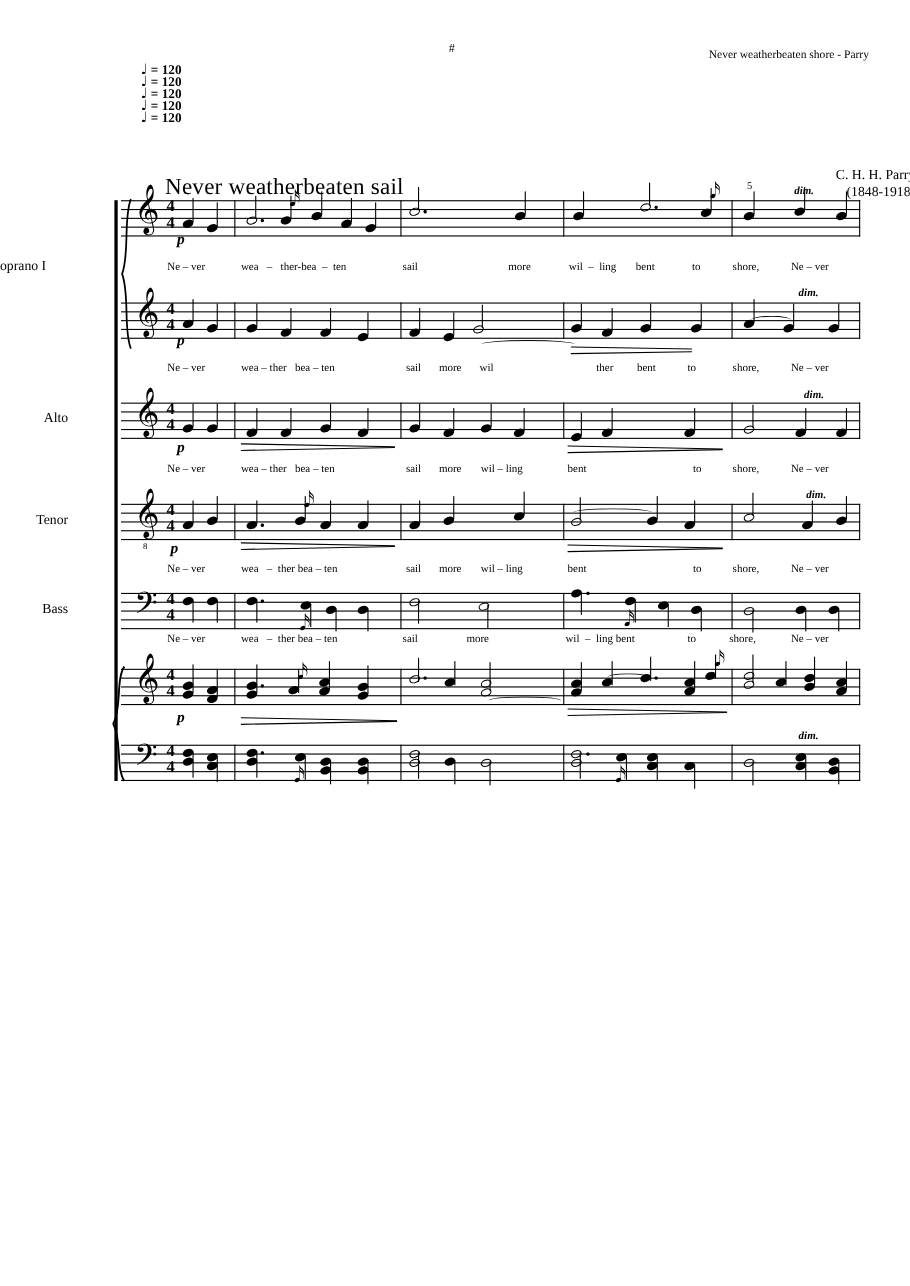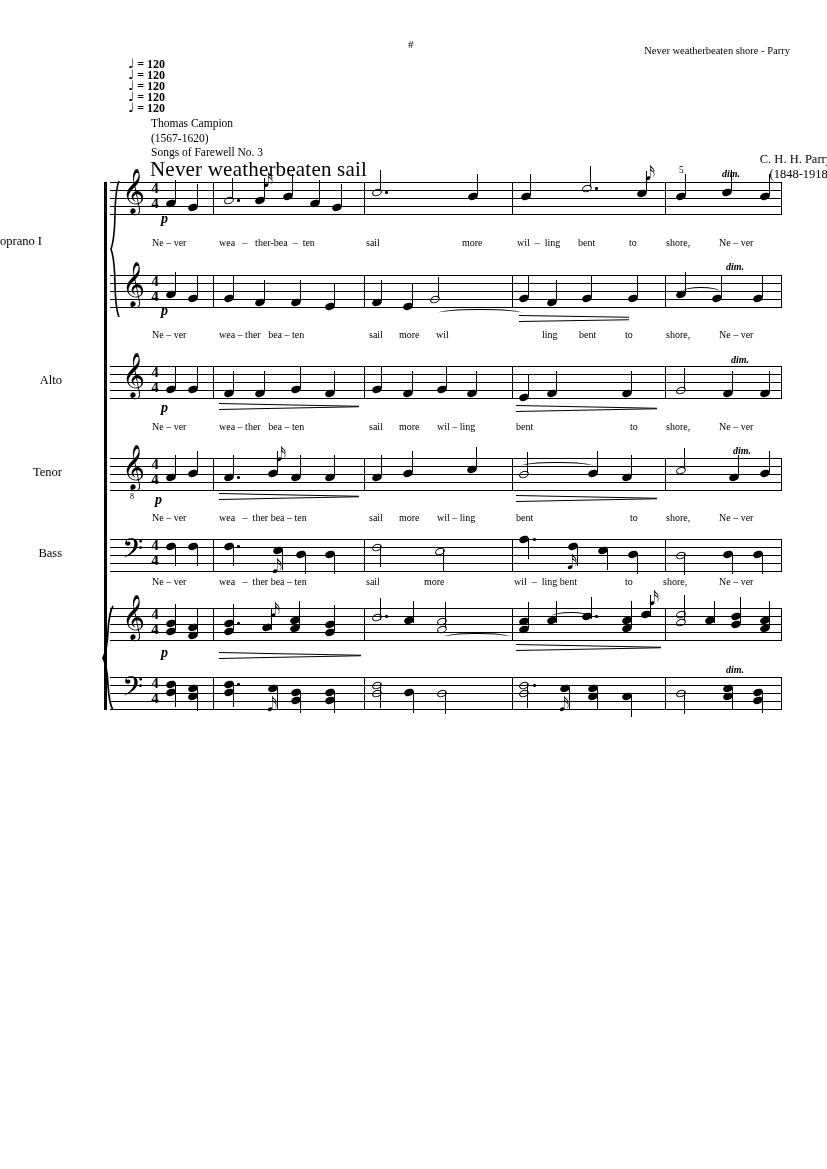--- a/index.html
+++ b/index.html
@@ -215,25 +215,20 @@
   </div>
   <div class="abs tempo" style="left:128px; top:89px;">
     <span class="notehead">♩</span>
     <span>= 120</span>
   </div>
   <div class="abs tempo" style="left:128px; top:100px;">
     <span class="notehead">♩</span>
     <span>= 120</span>
   </div>
 
-  <div class="abs poet">
-    <div>Thomas Campion</div>
-    <div>(1567-1620)</div>
-    <div>Songs of Farewell No. 3</div>
-  </div>
 
   <div class="abs main-title">Never weatherbeaten sail</div>
 
   <div class="abs composer">
     <div>C. H. H. Parry</div>
     <div>(1848-1918)</div>
   </div>
 
   <div class="measnum" style="left:679px; top:165px;">5</div>
 
@@ -435,21 +430,21 @@
   <div class="hairpin" style="left:519px; top:315px; width:110px;">
     <div class="hp-a" style="top:0px; transform:rotate(0.9deg);"></div>
     <div class="hp-b" style="top:6px; transform:rotate(-0.9deg);"></div>
   </div>
 
   <div class="lyric" style="left:152px; top:329px;">Ne&nbsp;–&nbsp;ver</div>
   <div class="lyric" style="left:219px; top:329px;">wea&nbsp;–&nbsp;ther&nbsp;&nbsp;&nbsp;bea&nbsp;–&nbsp;ten</div>
   <div class="lyric" style="left:369px; top:329px;">sail</div>
   <div class="lyric" style="left:399px; top:329px;">more</div>
   <div class="lyric" style="left:436px; top:329px;">wil</div>
-  <div class="lyric" style="left:542px; top:329px;">ling</div>
+  <div class="lyric" style="left:542px; top:329px;">ther</div>
   <div class="lyric" style="left:579px; top:329px;">bent</div>
   <div class="lyric" style="left:625px; top:329px;">to</div>
   <div class="lyric" style="left:666px; top:329px;">shore,</div>
   <div class="lyric" style="left:719px; top:329px;">Ne&nbsp;–&nbsp;ver</div>
 
   <div class="staff" style="left:110px; top:366px; width:672px;">
     <div class="ln" style="top:0px;"></div>
     <div class="ln" style="top:8px;"></div>
     <div class="ln" style="top:16px;"></div>
     <div class="ln" style="top:24px;"></div>

